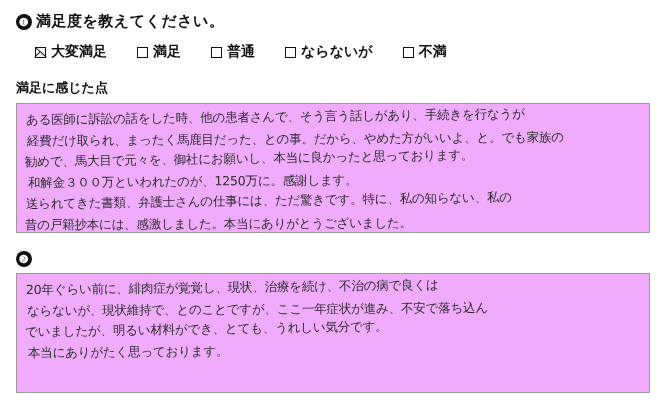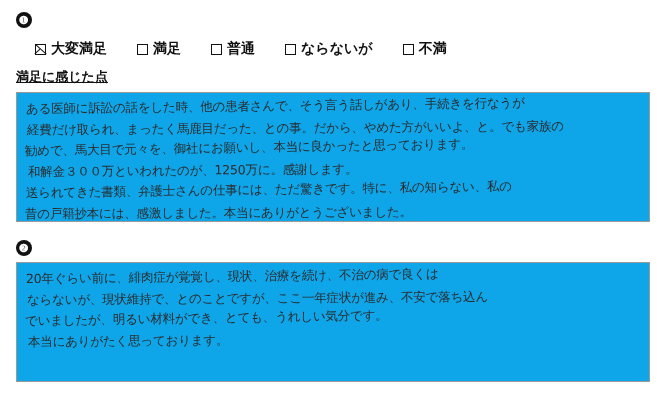--- a/index.html
+++ b/index.html
@@ -92,32 +92,31 @@
   .box.checked::after {
     width: 7px;
     height: 1.4px;
     top: 6px;
     left: -2px;
     transform: rotate(-42deg);
   }
 
   
   .sub-heading {
-    margin-top: 10px;
+    margin-top: 18px;
     font-size: 13px;
     font-weight: bold;
     color: #111;
-    text-decoration: underline;
   }
 
   
   .answer-box {
     margin-top: 6px;
     border: 1px solid #9a9a9a;
-    background: #0ea5e9;
+    background: #f0abfc;
     box-sizing: border-box;
     position: relative;
     overflow: hidden;
   }
   #answer-box-1 {
     height: 130px;
   }
   #answer-box-2 {
     height: 120px;
   }
@@ -148,20 +147,21 @@
     margin-top: 18px;
   }
 </style>
 </head>
 <body>
 
 <div class="sheet">
 
   <div class="question">
     <span class="q-num">❶</span>
+    <span class="q-text">満足度を教えてください。</span>
   </div>
 
   <div class="choices">
     <label class="choice">
       <span class="box checked"></span>
       <span>大変満足</span>
     </label>
     <label class="choice">
       <span class="box"></span>
       <span>満足</span>

